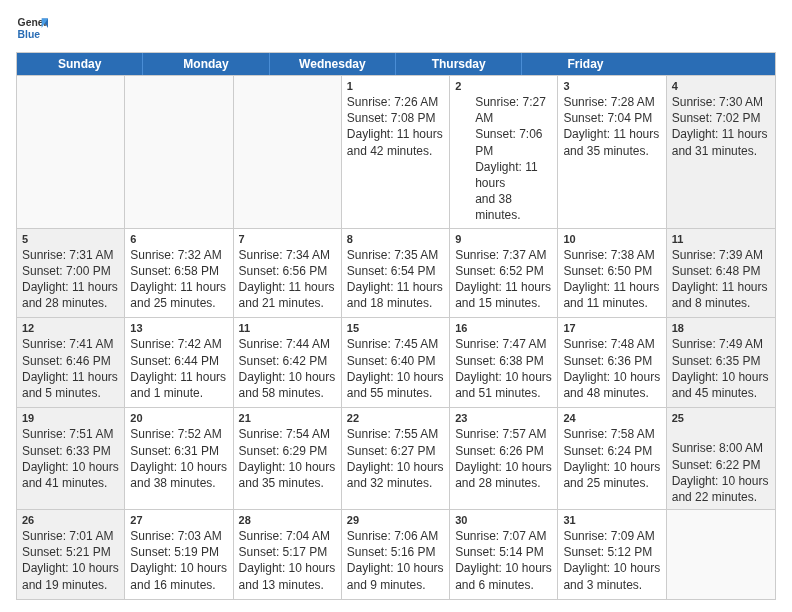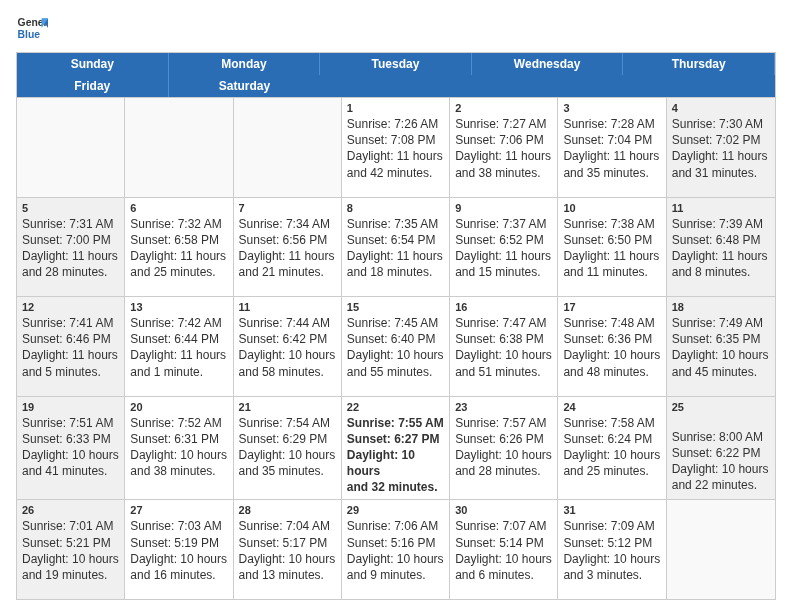--- a/index.html
+++ b/index.html
@@ -45,21 +45,21 @@
       color: #555;
     }
     .calendar {
       flex: 1;
       display: flex;
       flex-direction: column;
       border: 1px solid #ccc;
     }
     .cal-header {
       display: grid;
-      grid-template-columns: repeat(5, 1fr);
+      grid-template-columns: repeat(6, 1fr);
       background: #2a6db5;
     }
     .cal-header-cell {
       color: #fff;
       font-size: 12px;
       font-weight: bold;
       padding: 4px 6px;
       text-align: center;
       border-right: 1px solid #4a8dd5;
     }
@@ -115,41 +115,39 @@
     <div class="title-block">
       <div class="month-title"></div>
       <div class="location"></div>
     </div>
   </div>
 
   <div class="calendar">
     <div class="cal-header">
     <div class="cal-header-cell">Sunday</div>
         <div class="cal-header-cell">Monday</div>
-        <div class="cal-header-cell">Tuesday</div>
         <div class="cal-header-cell">Wednesday</div>
         <div class="cal-header-cell">Thursday</div>
         <div class="cal-header-cell">Friday</div>
-        <div class="cal-header-cell">Saturday</div>
       </div>
     <div class="cal-body">
     <div class="cal-row">
           <div class="cal-cell empty"></div>
           <div class="cal-cell empty"></div>
           <div class="cal-cell empty"></div>
           <div class="cal-cell">
             <span class="day-num">1</span>
             <div class="cell-text" style="white-space: pre-line;">Sunrise: 7:26 AM
 Sunset: 7:08 PM
 Daylight: 11 hours
 and 42 minutes.</div>
           </div>
           <div class="cal-cell">
             <span class="day-num">2</span>
-            <div class="cell-text" style="white-space: pre-line;">Sunrise: 7:27 AM
+            <div class="cell-text" style="white-space: pre-line; margin-left: 20px;">Sunrise: 7:27 AM
 Sunset: 7:06 PM
 Daylight: 11 hours
 and 38 minutes.</div>
           </div>
           <div class="cal-cell">
             <span class="day-num">3</span>
             <div class="cell-text" style="white-space: pre-line;">Sunrise: 7:28 AM
 Sunset: 7:04 PM
 Daylight: 11 hours
 and 35 minutes.</div>
@@ -281,21 +279,21 @@
           </div>
           <div class="cal-cell">
             <span class="day-num">21</span>
             <div class="cell-text" style="white-space: pre-line;">Sunrise: 7:54 AM
 Sunset: 6:29 PM
 Daylight: 10 hours
 and 35 minutes.</div>
           </div>
           <div class="cal-cell">
             <span class="day-num">22</span>
-            <div class="cell-text" style="white-space: pre-line; font-weight: bold;">Sunrise: 7:55 AM
+            <div class="cell-text" style="white-space: pre-line;">Sunrise: 7:55 AM
 Sunset: 6:27 PM
 Daylight: 10 hours
 and 32 minutes.</div>
           </div>
           <div class="cal-cell">
             <span class="day-num">23</span>
             <div class="cell-text" style="white-space: pre-line;">Sunrise: 7:57 AM
 Sunset: 6:26 PM
 Daylight: 10 hours
 and 28 minutes.</div>

